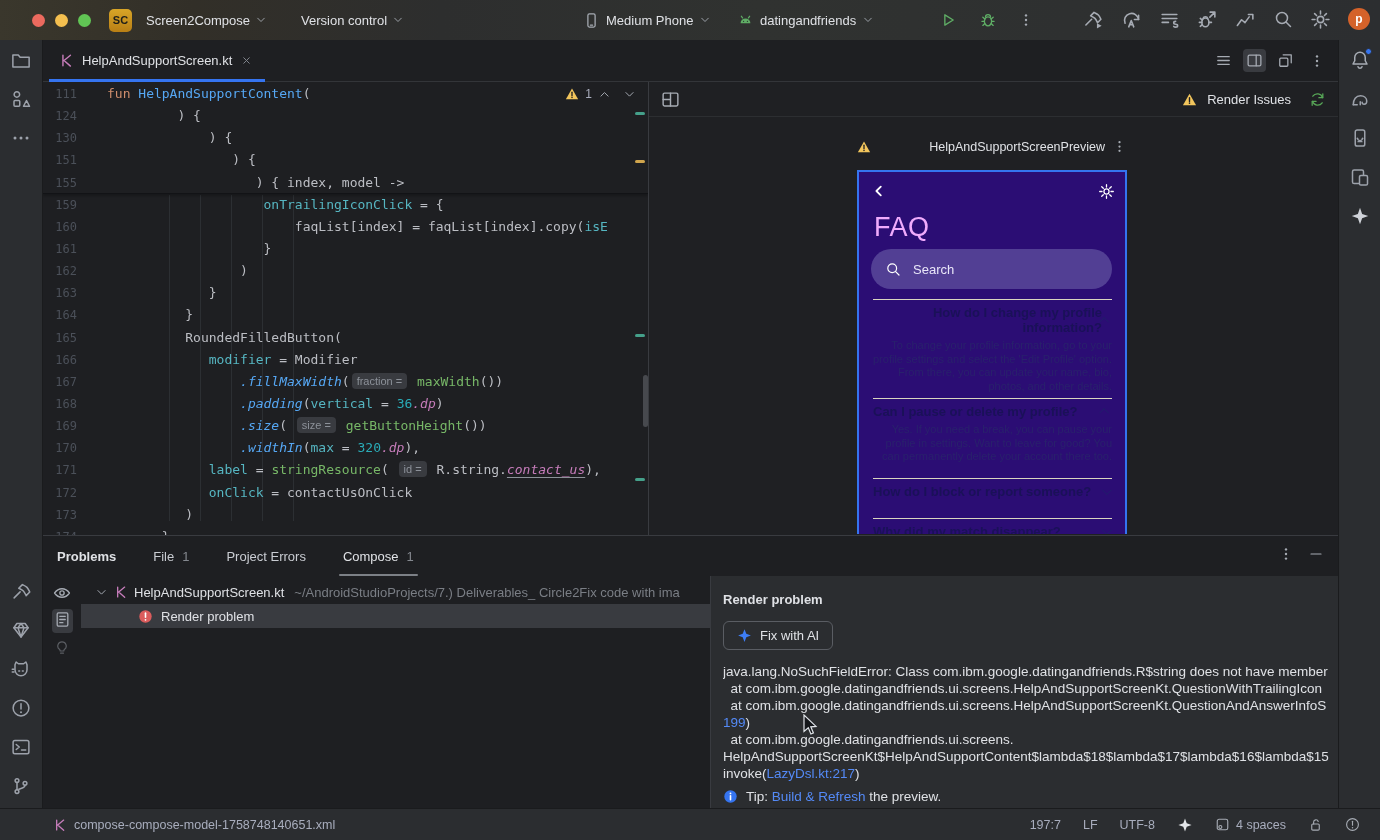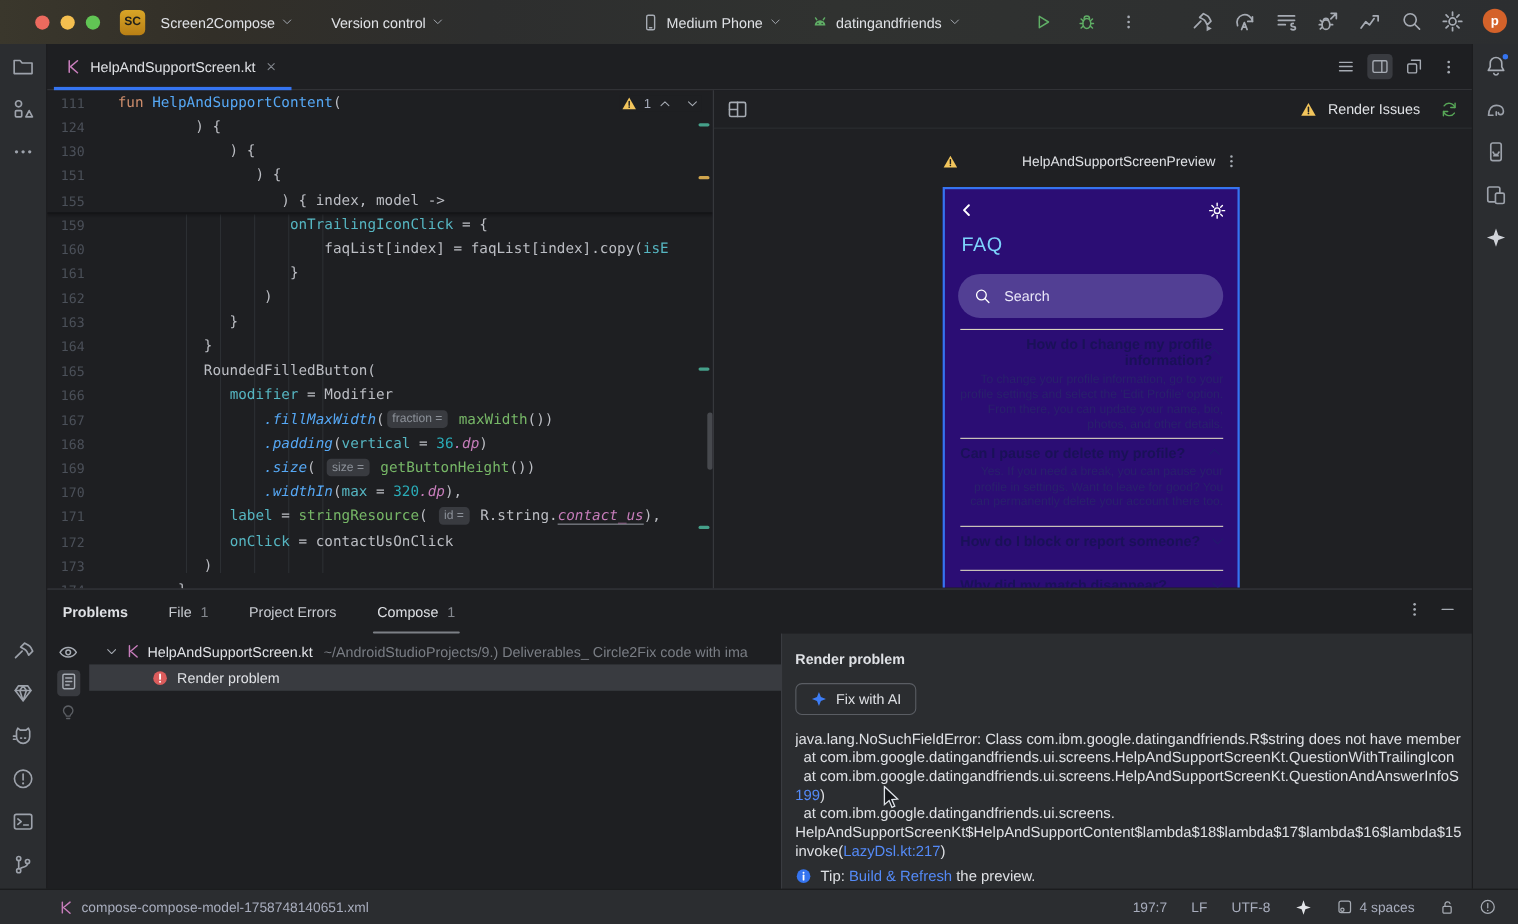--- a/index.html
+++ b/index.html
@@ -76,21 +76,21 @@
   .vscroll{position:absolute; right:0; width:5px; height:52px; background:#47494e; border-radius:3px;}
 
   
   .preview-col{ position:absolute; left:648px; top:82px; width:690px; height:453px; border-left:1px solid #393b40; background:#1f2023;text-align:right;}
   .preview-toolbar{ height:35px; border-bottom:1px solid #2c2e31; display:flex; align-items:center; padding:0 12px;}
   .pt-right{ margin-left:auto; display:flex; align-items:center; gap:10px; color:#dfe1e5;}
   .preview-canvas{ position:relative; height:417px; overflow:hidden; }
   .preview-label{ position:absolute; left:208px; top:22px; width:270px; display:flex; align-items:center; gap:7px; font-size:12.5px; color:#dfe1e5;}
   .phone-card{ position:absolute; left:208px; top:53px; width:270px; height:372px; border:2px solid #3574f0; background:#2b0d74; overflow:hidden;}
   .pc-head{ position:absolute; left:12px; right:10px; top:8px; height:22px; display:flex; align-items:center; justify-content:space-between; color:#fff;}
-  .pc-title{ position:absolute; left:15px; top:40px; font-size:18px; color:#7dd3fc; letter-spacing:.5px;}
+  .pc-title{ position:absolute; left:15px; top:40px; font-size:27px; color:#f0abfc; letter-spacing:.5px;}
   .pc-search{ position:absolute; left:12px; right:13px; top:77px; height:40px; border-radius:20px; background:#523f94; display:flex; align-items:center; padding:0 14px; gap:12px;}
   .pc-search .ph{ color:#e9e6f8; font-size:13px; }
   .faq-list{ position:absolute; left:14px; right:13px; top:127px; }
   .faq-item{ border-top:1.5px solid #d9d4c0; padding-top:5px; position:relative; }
   .faq-q{ display:flex; justify-content:space-between; align-items:center; font-weight:700; font-size:13px; color:#1a1158; line-height:15px;}
   .faq-a{ margin-top:4px; font-size:11px; line-height:13.5px; color:#29216c; }
   .chev{ width:7px; height:7px; border-right:1.6px solid #241a6e; border-bottom:1.6px solid #241a6e; flex:none; margin-right:3px;}
   .chev.down{ transform:rotate(45deg) translateY(-2px); }
   .chev.up{ transform:rotate(-135deg) translateY(-2px); }
 
@@ -623,21 +623,21 @@
               <svg width="100%" height="100%" viewBox="0 0 16 16" fill="none" stroke="currentColor" stroke-width="1.2" stroke-linecap="round" stroke-linejoin="round">
                 <path d="M3.6 5.6L8 10l4.4-4.4"></path>
               </svg>
             </span>
           <span class="ic" style="width:14px;height:14px;color:#c77dbb">
               <svg width="100%" height="100%" viewBox="0 0 16 16" fill="none" stroke="currentColor" stroke-width="1.2" stroke-linecap="round" stroke-linejoin="round">
                 <path d="M4.2 2.4v11.2M12.2 2.4L5.4 8l6.8 6" stroke-width="1.5"></path>
               </svg>
             </span>
           <span>HelpAndSupportScreen.kt</span>
-          <span class="path">~/AndroidStudioProjects/9.) Deliverables_ Circle2Fix code with ima</span>
+          <span class="path">~/AndroidStudioProjects/7.) Deliverables_ Circle2Fix code with ima</span>
         </div>
         <div class="tree-row2">
           <span class="ic" style="width:15px;height:15px">
               <svg width="100%" height="100%" viewBox="0 0 16 16" fill="none" stroke="currentColor" stroke-width="1.2" stroke-linecap="round" stroke-linejoin="round">
                 <circle cx="8" cy="8" r="6.6" fill="#db5c5c" stroke="none"></circle>
                 <path d="M8 4.4v4.4" stroke="#fff" stroke-width="1.7"></path>
                 <circle cx="8" cy="11.5" r=".95" fill="#fff" stroke="none"></circle>
               </svg>
             </span>
           <span>Render problem</span>

